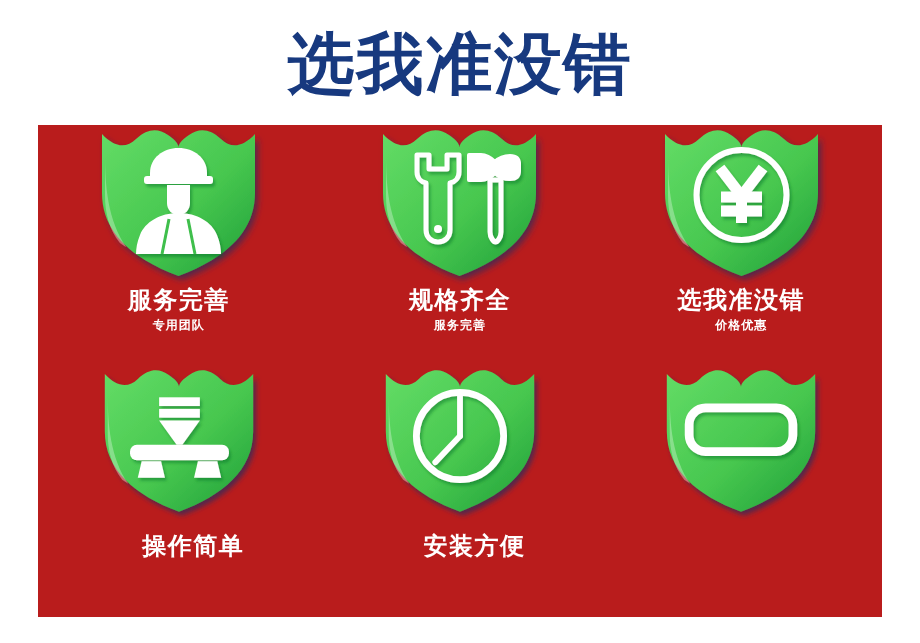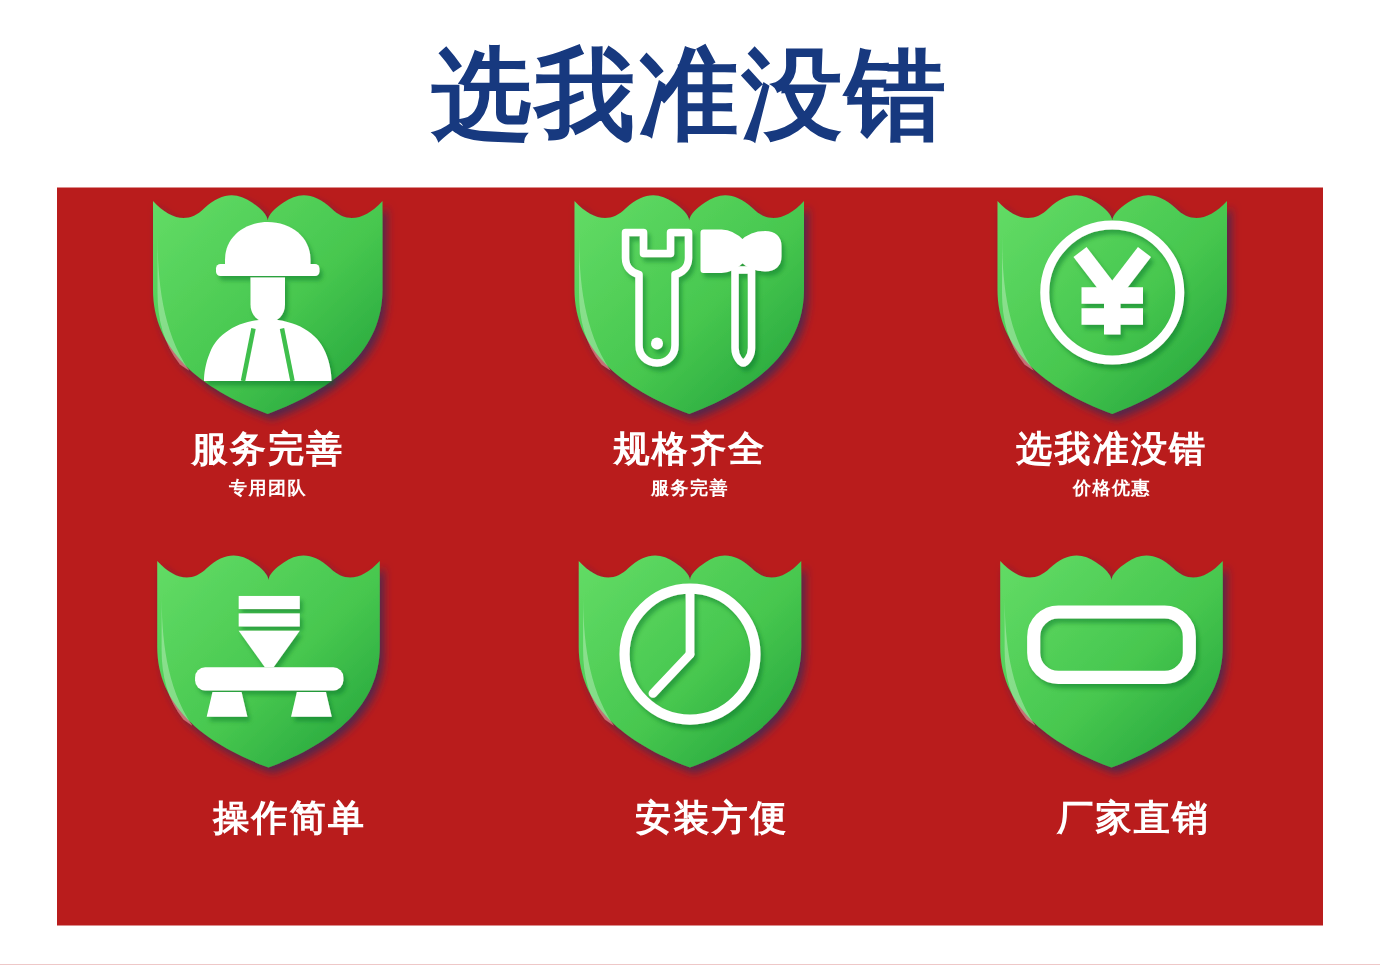--- a/index.html
+++ b/index.html
@@ -312,18 +312,17 @@
             <path d="M6,9 C18,22 30,24 40,14 C52,3 62,3 72,10 C78,14 82,18 82.5,22
                      C83,18 87,14 93,10 C103,3 113,3 125,14 C135,24 147,22 159,9
                      L159,68 C159,108 128,134 82.5,151 C37,134 6,108 6,68 Z" fill="url(#shg6)"></path>
             <path d="M24,118 C13,104 9,88 9,70 L9,30 C9,62 12,95 30,122 Z" fill="#ffffff" opacity="0.30"></path>
           </g>
           <g filter="url(#ic6)">
             <rect x="29" y="44" width="107" height="45" rx="17" fill="none" stroke="#ffffff" stroke-width="9"></rect>
           </g>
         </svg>
       </div>
-      <div class="feature-title">厂家直销</div>
 
     </div>
 
   </div>
 </div>
 
 </body></html>

